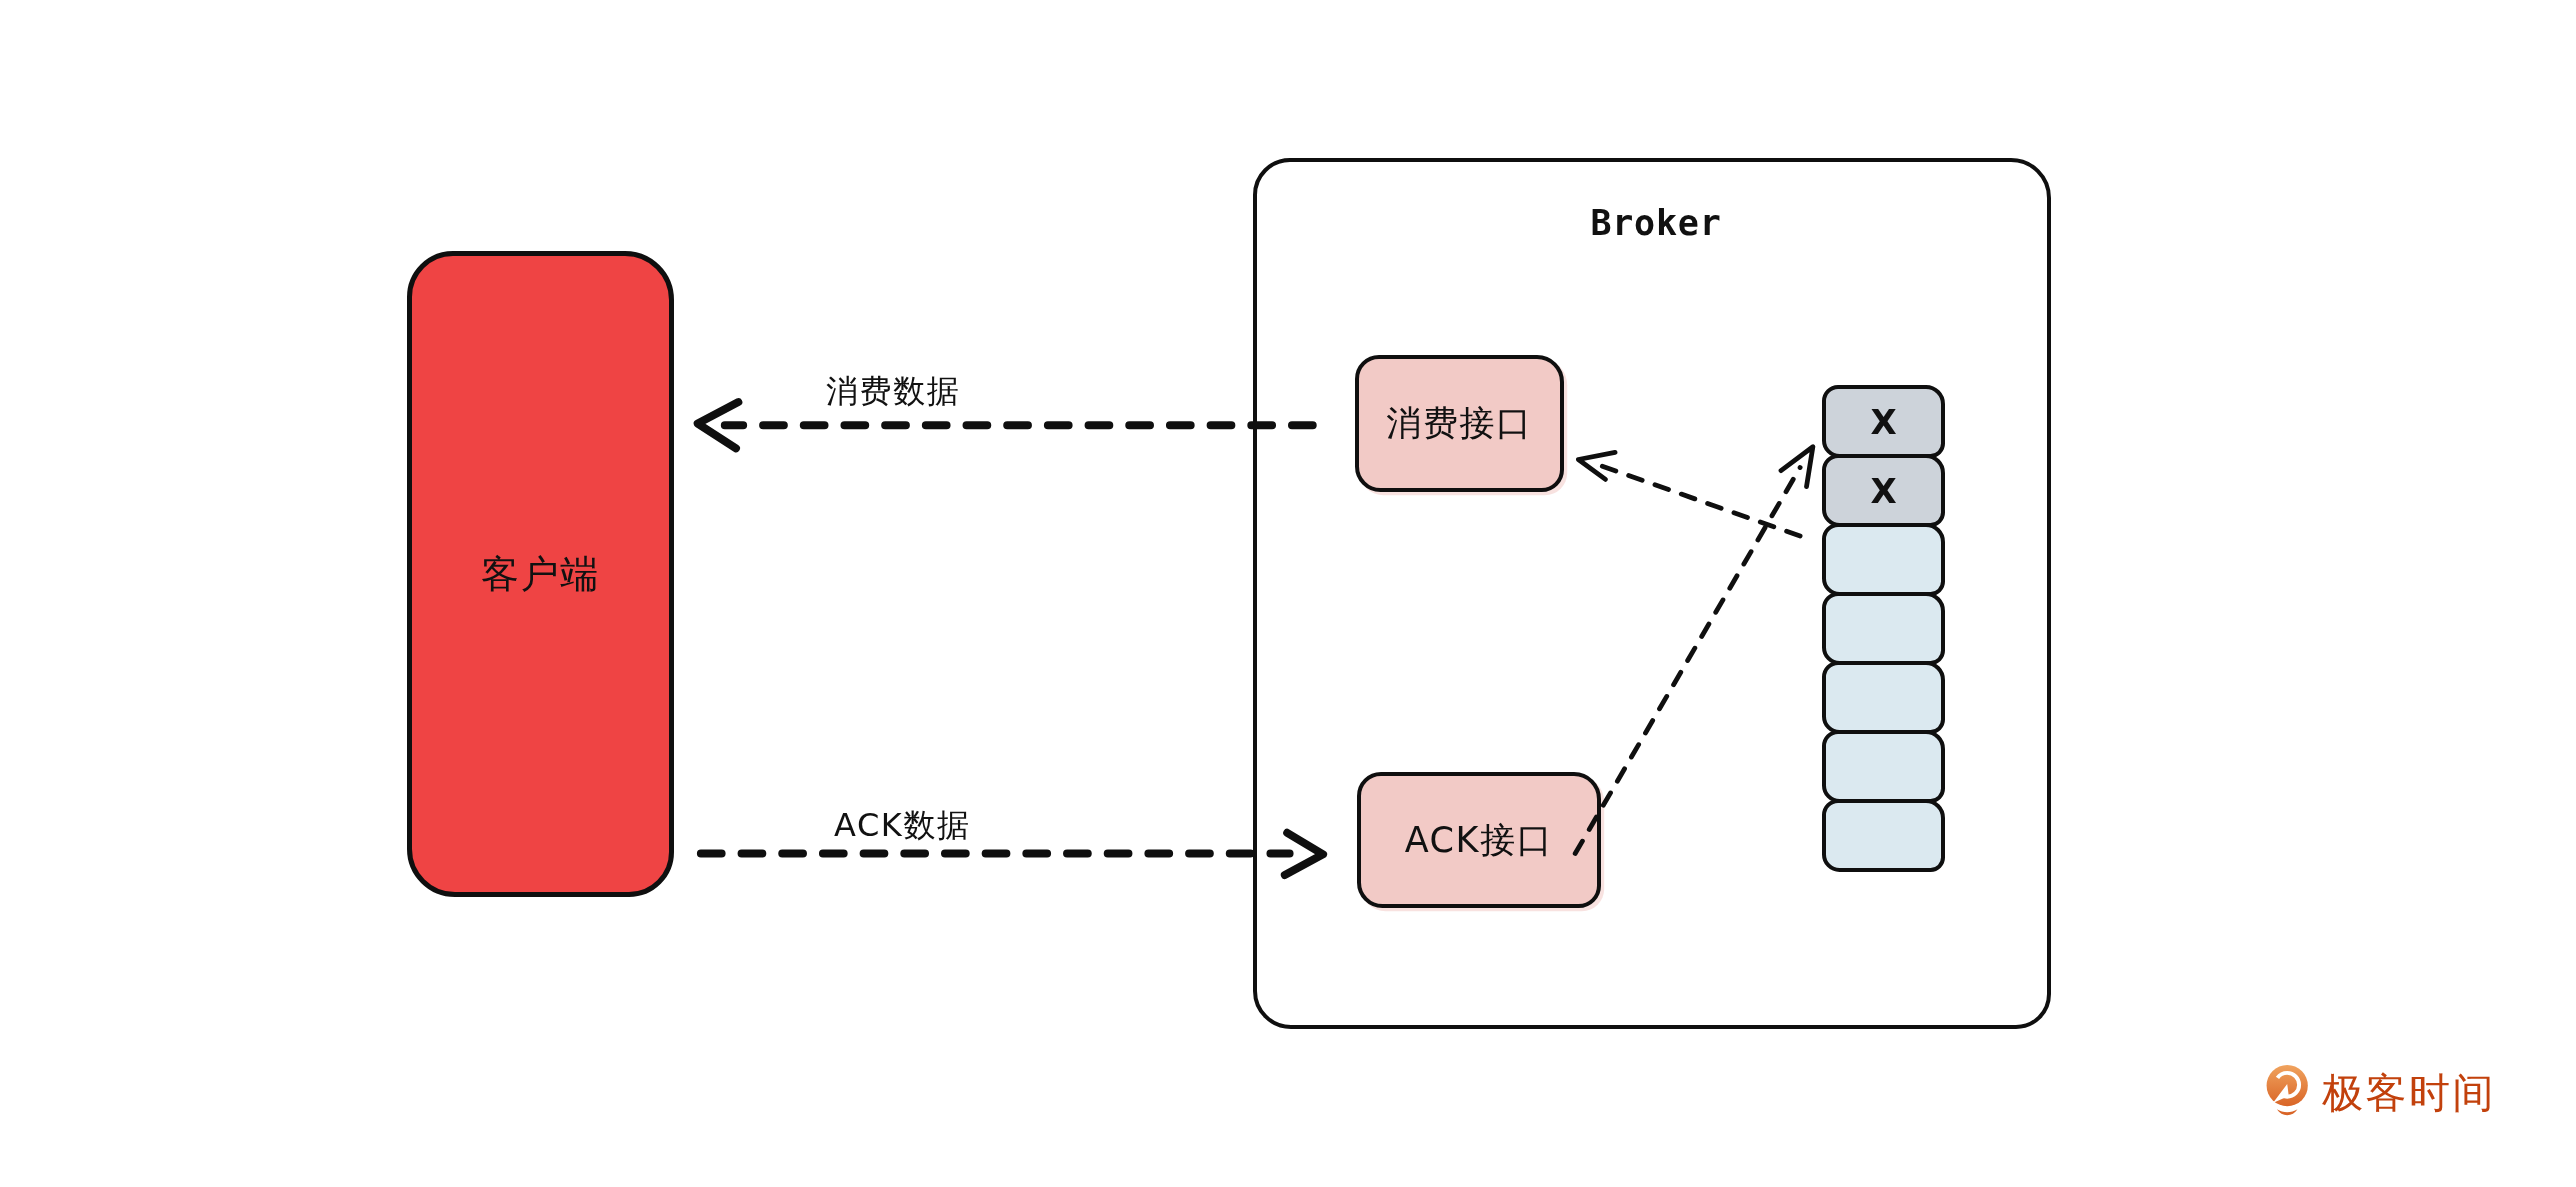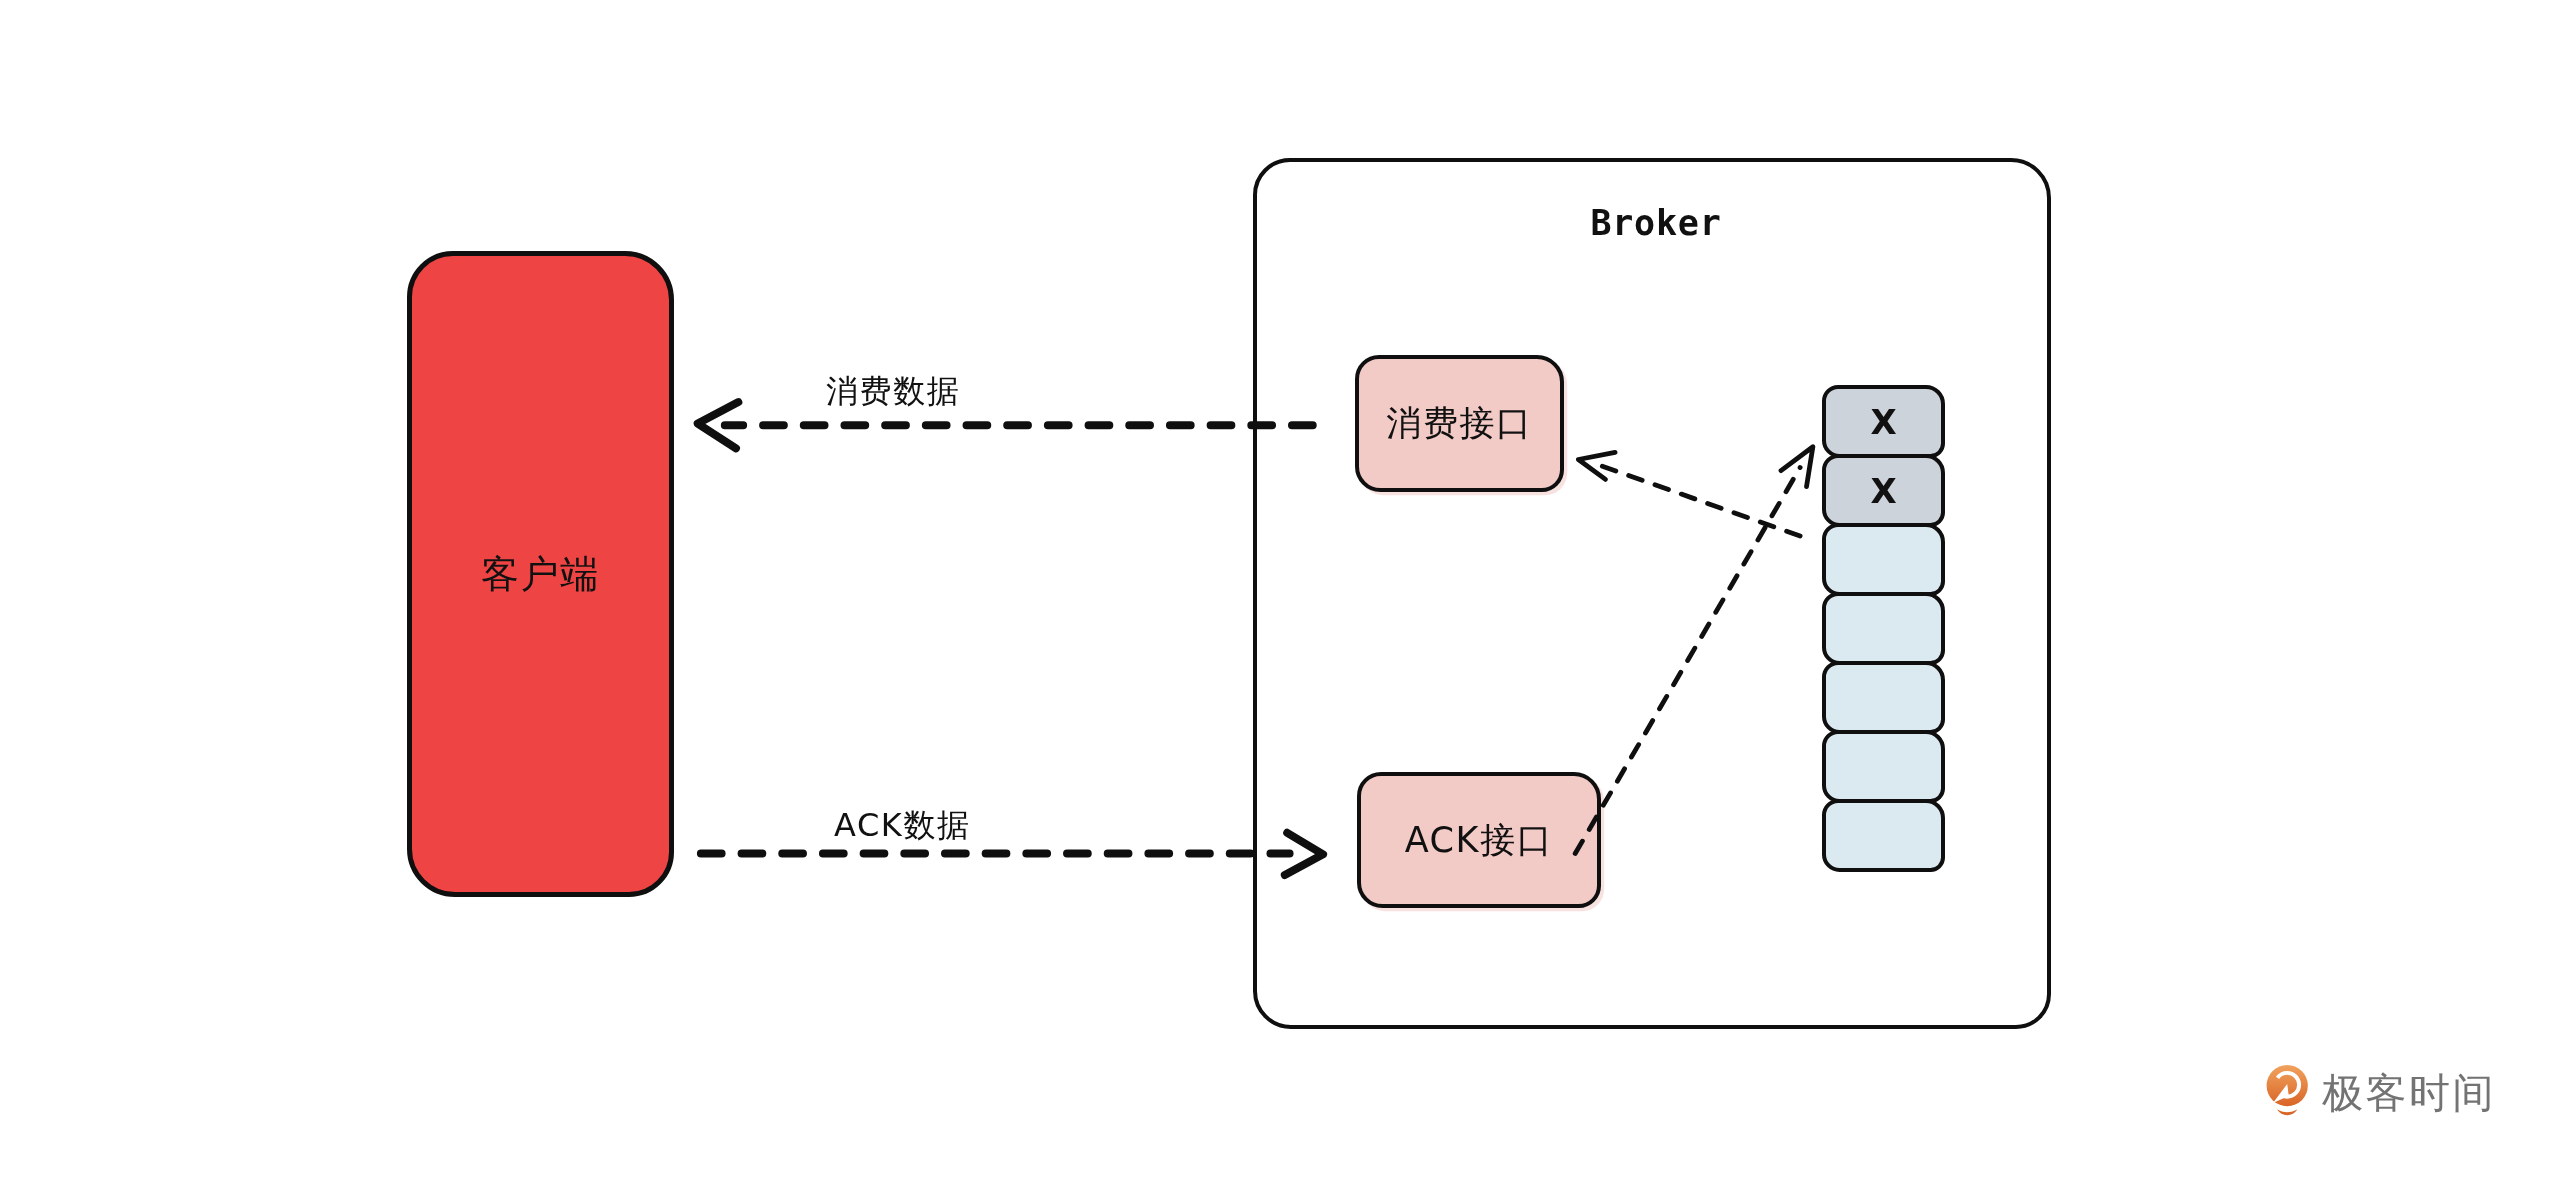--- a/index.html
+++ b/index.html
@@ -64,21 +64,21 @@
   .ack-arrow-label     { left: 834px; top: 784px; }
 
   
   .arrows { position: absolute; inset: 0; pointer-events: none; }
 
   
   .logo {
     position: absolute; left: 2265px; top: 1063px;
     display: flex; align-items: center; gap: 11.2px;
   }
-  .logo-text { font-size: 41px; font-weight: 500; color: #737373; letter-spacing: 2.4px; }
+  .logo-text { font-size: 41px; font-weight: 500; color: #c2410c; letter-spacing: 2.4px; }
 </style>
 </head>
 <body>
 
 <div class="canvas">
 
   <div class="client-box">
     <span class="label">客户端</span>
   </div>
 

